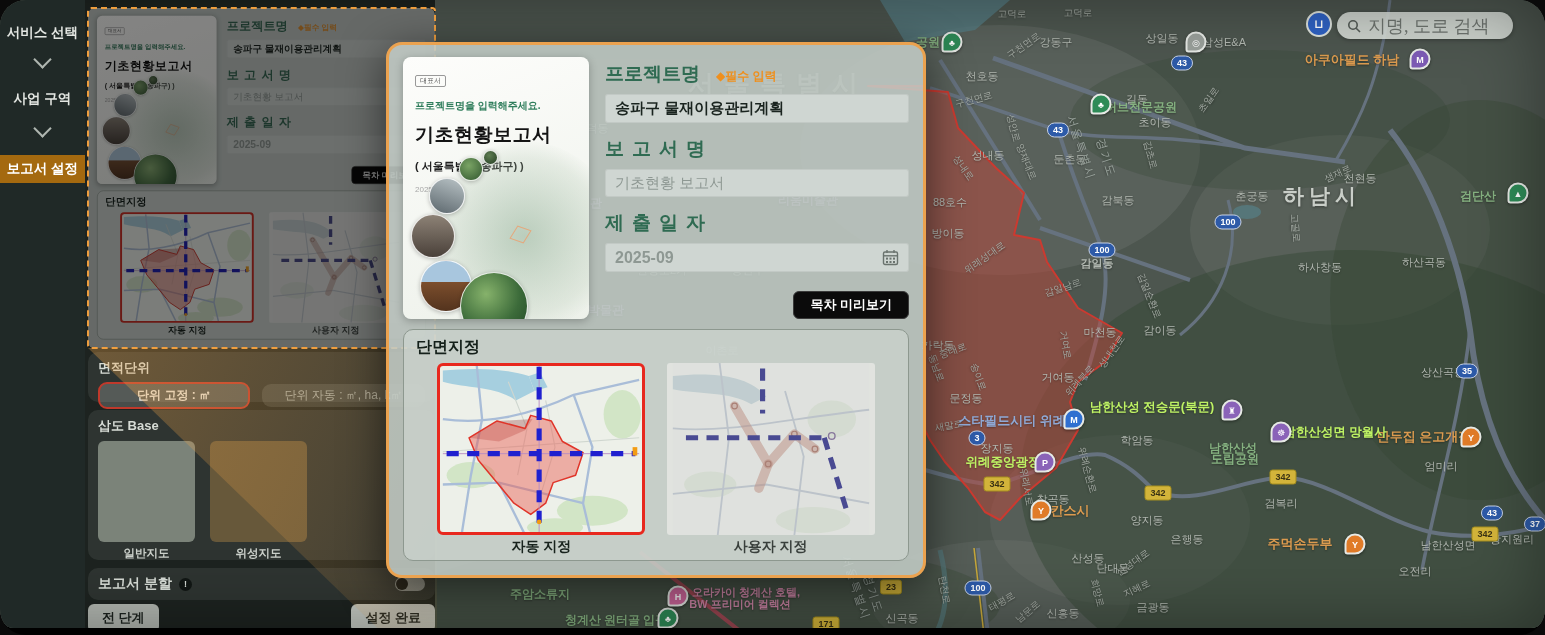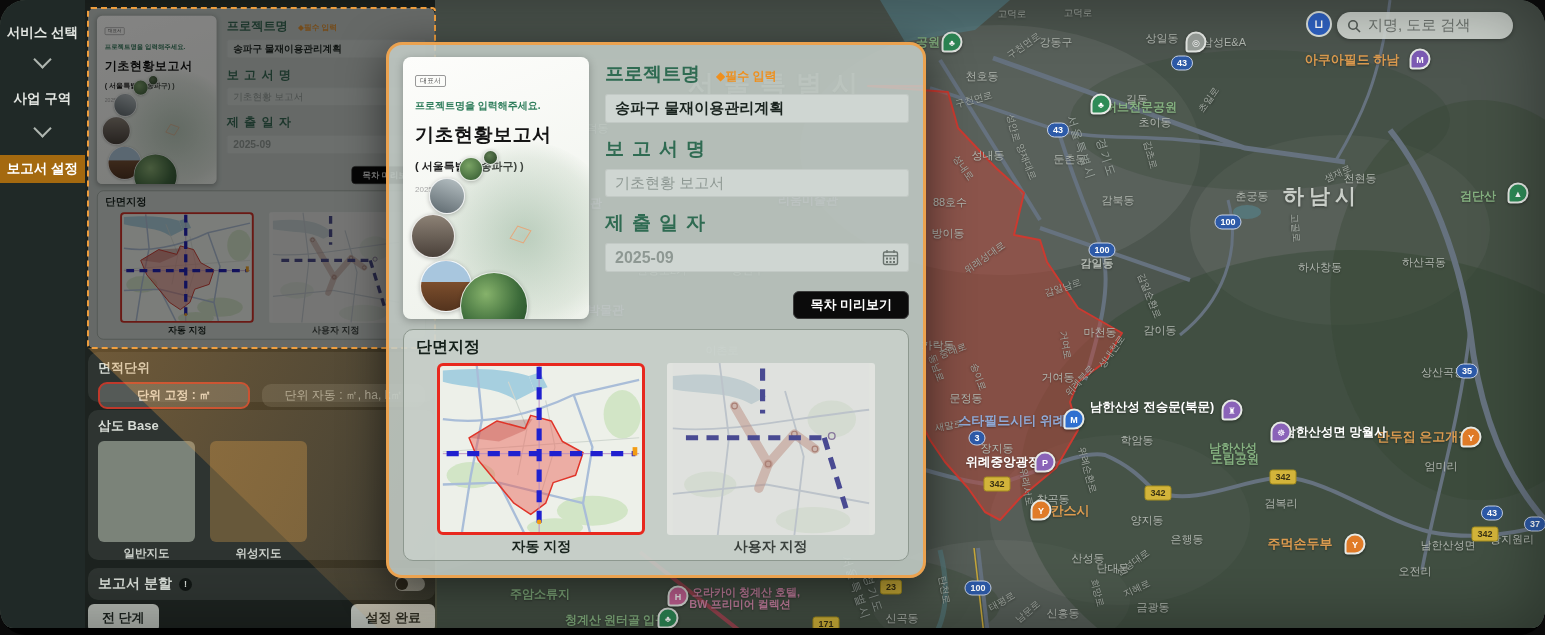--- a/index.html
+++ b/index.html
@@ -11,35 +11,35 @@
   
   .map{position:absolute;inset:0;z-index:0;}
   .map svg.base{position:absolute;left:0;top:0;}
   .ml{position:absolute;transform:translate(-50%,-50%);white-space:nowrap;text-shadow:0 1px 2px rgba(0,0,0,.35);pointer-events:none;}
   .town{font-size:11px;color:#b2b8b1;}
   .road{font-size:9.5px;color:#a3aaa3;}
   .city{font-size:21px;color:#c9cec8;letter-spacing:5px;font-weight:bold;text-shadow:0 1px 3px rgba(0,0,0,.4);}
   .bnd{font-size:11.5px;color:#99a39c;letter-spacing:2px;}
   .park{font-size:12px;font-weight:bold;color:#85b180;font-family:Liberation Serif, serif;}
   .poiO{font-size:13px;font-weight:bold;color:#dd9b4f;}
-  .poiP{font-size:12.5px;font-weight:bold;color:#ffffff;}
+  .poiP{font-size:12.5px;font-weight:bold;color:#bef264;}
   .poiB{font-size:13px;font-weight:bold;color:#8fa9d6;}
   .poiK{font-size:11px;font-weight:bold;color:#cd85a6;}
   .ghost{font-size:11px;color:rgba(208,215,209,.55);}
   .ghostP{font-size:12px;font-weight:bold;color:rgba(188,168,214,.6);}
   .ghostXL{font-size:26px;color:rgba(203,210,204,.5);letter-spacing:10px;font-weight:bold;}
   .badge{position:absolute;transform:translate(-50%,-50%);font-weight:bold;font-size:9px;padding:1px 5px;line-height:11px;}
   .b-blue{background:#2d5aa8;color:#fff;border:1px solid #c8d2e6;border-radius:8px;}
   .b-yellow{background:#d3b43a;color:#3a3214;border:1px solid #a68f1e;border-radius:3px;}
   .poi{position:absolute;width:17px;height:17px;border-radius:50% 50% 50% 3px;border:2px solid #e6e9e5;
     color:#fff;font-size:9px;font-weight:bold;display:flex;align-items:center;justify-content:center;
     transform:translate(-50%,-50%) ;box-shadow:0 1px 3px rgba(0,0,0,.45);}
   .searchbar{position:absolute;left:1337px;top:12px;width:176px;height:27px;background:rgba(221,226,221,.88);
     border-radius:14px;display:flex;align-items:center;padding-left:10px;box-sizing:border-box;z-index:2;box-shadow:0 1px 4px rgba(0,0,0,.3);}
-  .searchbar .ph-text{font-size:15px;color:#6e746f;margin-left:7px;}
+  .searchbar .ph-text{font-size:18px;color:#6e746f;margin-left:7px;font-family:Liberation Serif, serif;}
   .cart-ic{position:absolute;left:1306px;top:11px;width:26px;height:26px;border-radius:50%;background:#2f62c4;
     border:2px solid #dde2dd;box-sizing:border-box;color:#fff;display:flex;align-items:center;justify-content:center;
     font-size:12px;font-weight:bold;z-index:2;}
 
   
   .panel{position:absolute;left:85px;top:0;width:350px;bottom:0;background:rgba(18,24,22,.82);z-index:2;}
   .sec{position:absolute;left:3px;width:347px;background:rgba(222,230,225,.09);border-radius:10px;box-sizing:border-box;padding:7px 10px;}
   .sec-title{font-size:13px;font-weight:bold;color:#d6dbd5;}
   .sec-unit{top:352px;height:50px;}
   .unit-row{display:flex;align-items:center;margin-top:5px;gap:12px;}

